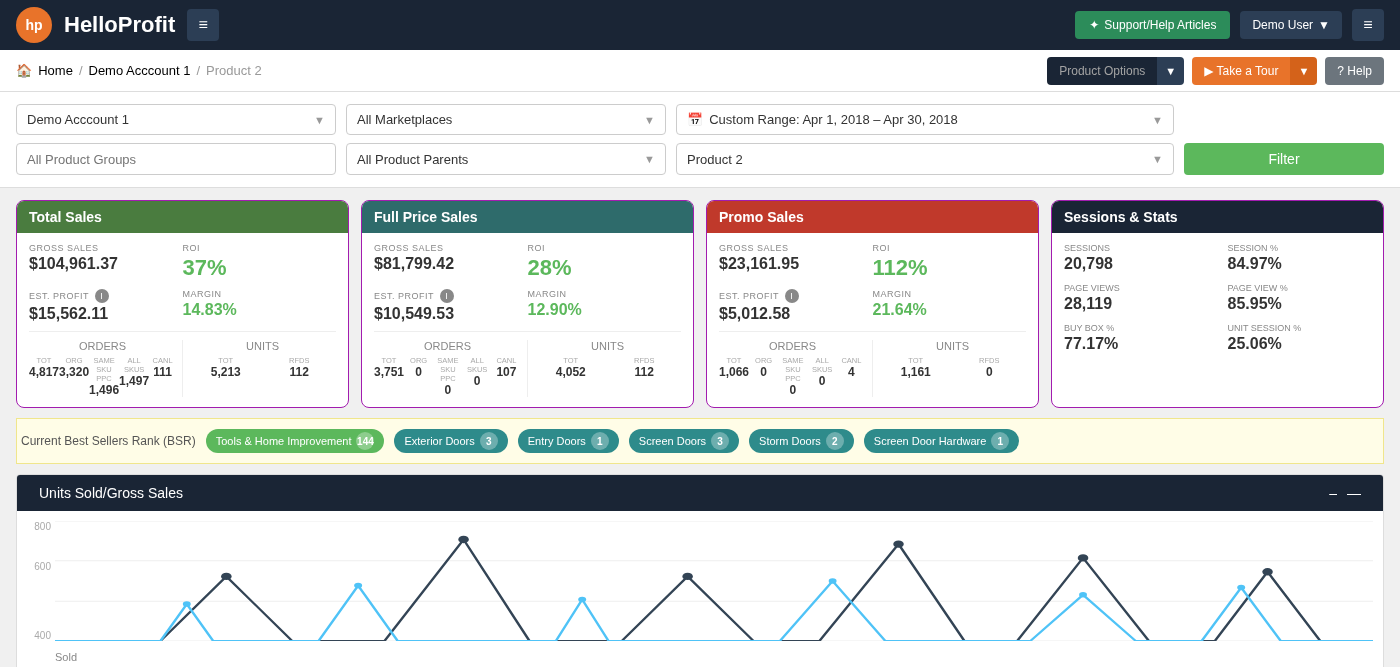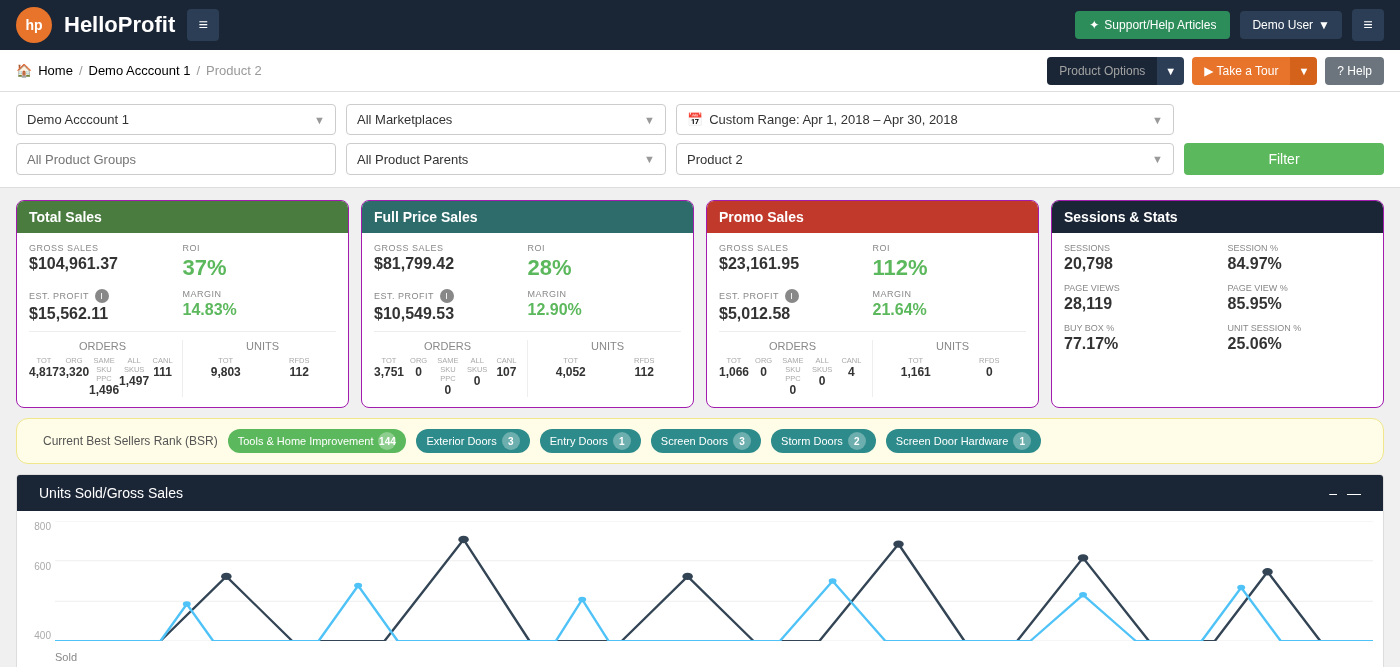--- a/index.html
+++ b/index.html
@@ -143,22 +143,22 @@
     }
 
     .sessions-grid { display: grid; grid-template-columns: 1fr 1fr; gap: 10px 20px; }
     .session-item .session-label { font-size: 9px; text-transform: uppercase; color: #888; margin-bottom: 2px; }
     .session-item .session-value { font-size: 16px; font-weight: 700; color: #333; }
 
     
     .bsr-bar {
       background: #fffde7;
       border: 1px solid #f0e68c;
-      border-radius: 12px;
-      padding: 10px 26px;
+      border-radius: 0;
+      padding: 10px 4px;
       display: flex;
       align-items: center;
       gap: 10px;
       margin-bottom: 10px;
       flex-wrap: wrap;
     }
     .bsr-label { font-size: 12px; color: #555; white-space: nowrap; }
     .bsr-tag {
       border-radius: 12px; padding: 3px 10px; font-size: 11px; color: white;
       display: flex; align-items: center; gap: 5px; white-space: nowrap;
@@ -361,21 +361,21 @@
                 <div class="ou-sub-val">111</div>
               </div>
             </div>
           </div>
           <div class="ou-divider"></div>
           <div class="ou-block">
             <div class="ou-title">UNITS</div>
             <div class="ou-sub-row">
               <div class="ou-sub">
                 <div class="ou-sub-lbl">TOT</div>
-                <div class="ou-sub-val">9,803</div>
+                <div class="ou-sub-val">5,213</div>
               </div>
               <div class="ou-sub">
                 <div class="ou-sub-lbl">RFDS</div>
                 <div class="ou-sub-val">112</div>
               </div>
             </div>
           </div>
         </div>
       </div>
     </div>

